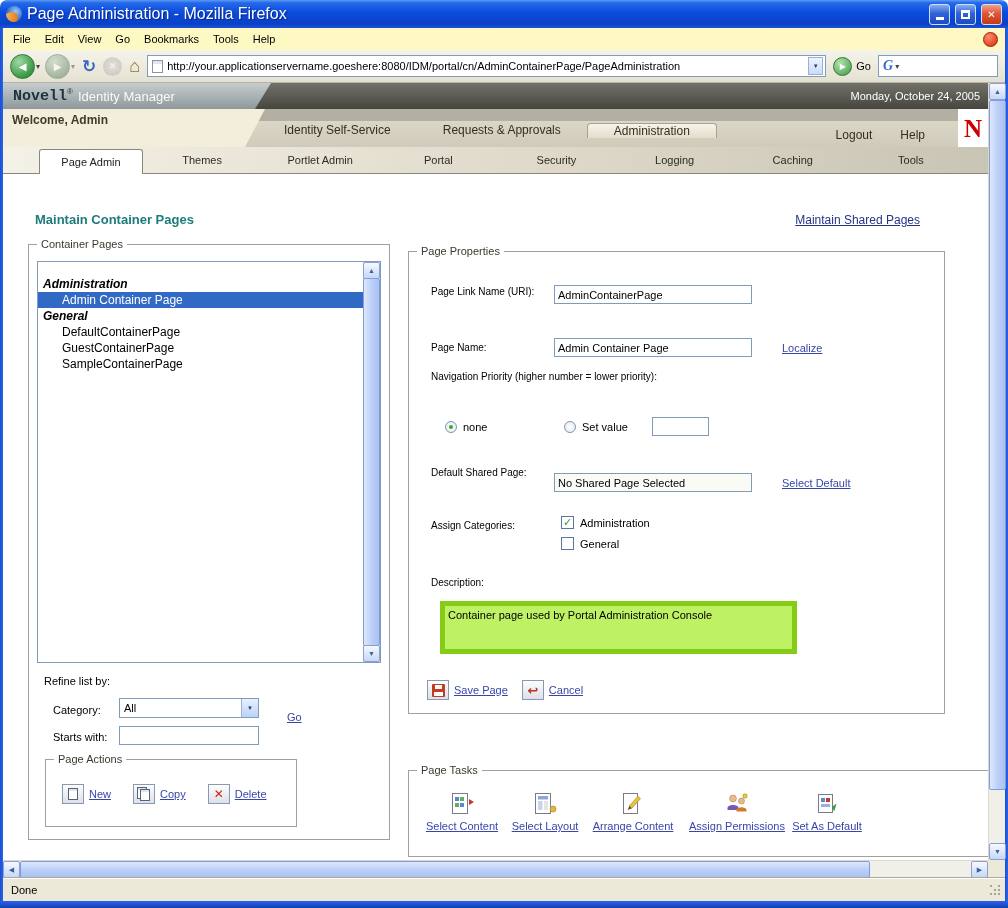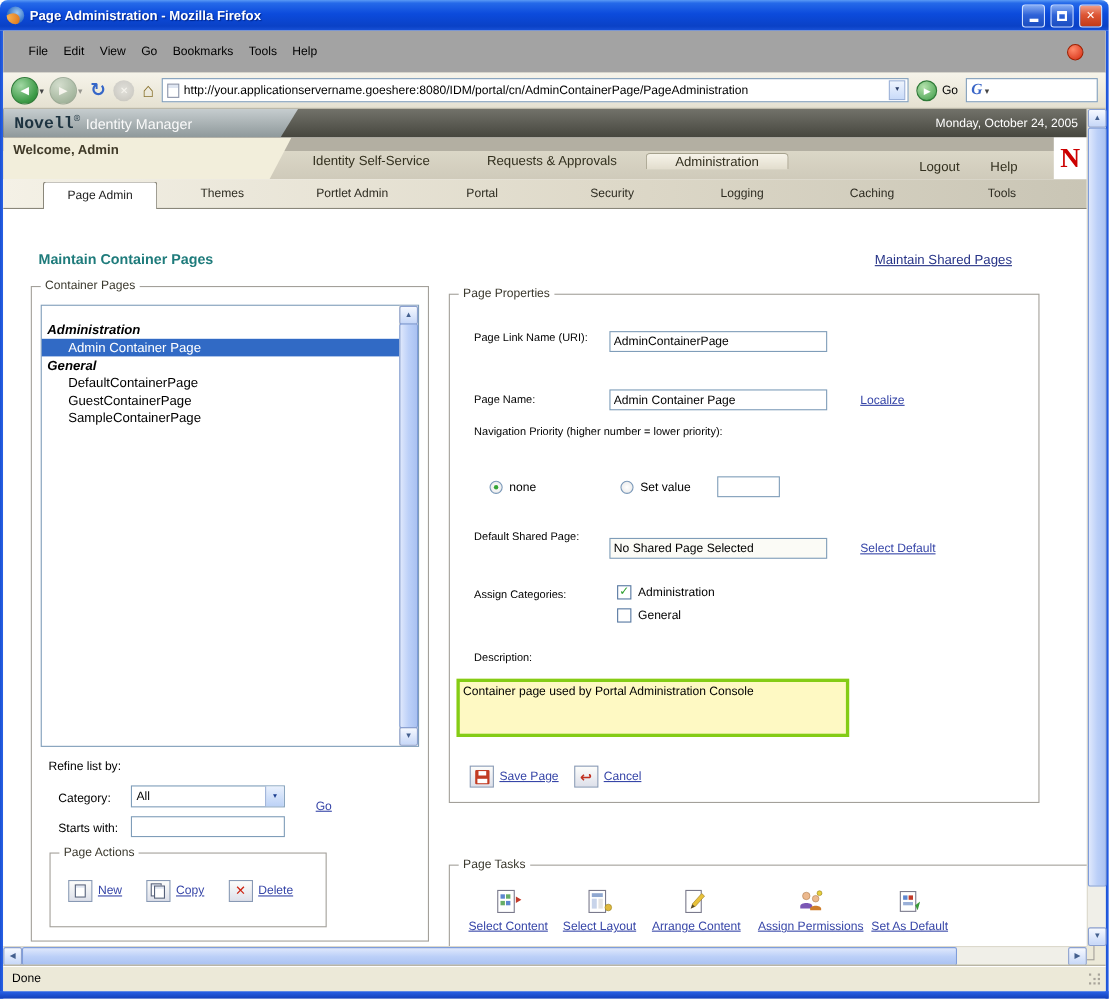--- a/index.html
+++ b/index.html
@@ -5,34 +5,34 @@
 *{box-sizing:border-box;margin:0;padding:0}
 html,body{width:1008px;height:908px;overflow:hidden}
 body{font-family:"Liberation Sans","DejaVu Sans",sans-serif;font-size:11px;color:#000;background:#fff;position:relative;cursor:default}
 .window{position:absolute;inset:0}
 
 .titlebar{position:absolute;top:0;left:0;width:1008px;height:28px;border-radius:7px 7px 0 0;
  background:linear-gradient(180deg,#5a9af5 0%,#2569e9 10%,#0c4bdc 45%,#0a41c6 85%,#1a53d8 100%);
  display:flex;align-items:center;padding:0 6px;gap:5px}
 .ff-icon{width:16px;height:16px;border-radius:50%;background:radial-gradient(circle at 60% 35%,#9cc8f2 0%,#3a78cc 55%,#1d4fa0 100%);position:relative;overflow:hidden;flex:none}
 .ff-icon::after{content:"";position:absolute;left:-3px;top:6px;width:15px;height:13px;border-radius:60% 40% 60% 40%;background:radial-gradient(circle at 30% 30%,#f8b050,#d86a10)}
-.title-text{color:#fff;font-weight:bold;font-size:12px;text-shadow:1px 1px 1px #00258a;flex:1;white-space:nowrap;overflow:hidden}
+.title-text{color:#fff;font-weight:normal;font-size:16px;text-shadow:1px 1px 1px #00258a;flex:1;white-space:nowrap;overflow:hidden}
 .tb-btn{width:21px;height:21px;border-radius:3px;border:1px solid #cfe0ff;display:flex;align-items:center;justify-content:center;color:#fff;font-size:10px;font-weight:bold;flex:none}
 .tb-min,.tb-max{background:linear-gradient(180deg,#86acf3,#2f63d8 45%,#1b4dc0)}
 .tb-close{background:linear-gradient(180deg,#f0a08a,#dd5636 45%,#c23a18)}
 .min-glyph{width:8px;height:3px;background:#fff;margin-top:9px}
 .max-glyph{width:9px;height:9px;border:2px solid #fff;border-top-width:3px}
 .frame{position:absolute;background:linear-gradient(90deg,#1a50d2,#2a63e8)}
 .frame.fl{top:28px;bottom:0;left:0;width:3px}
 .frame.fr{top:28px;bottom:0;right:0;width:3px}
 .frame.fb{left:0;right:0;bottom:0;height:7px;background:linear-gradient(180deg,#2a63e8,#123fb8)}
 
 .app{position:absolute;top:28px;left:3px;right:3px;bottom:7px;display:flex;flex-direction:column;background:#ece9d8}
 
-.menubar{height:38px;display:flex;align-items:center;padding:0 16px;background:#a3a3a3}
+.menubar{height:22px;display:flex;align-items:center;padding:0 3px;background:#fef9c3}
 .menu-item{padding:2px 7px}
 .menu-flex{flex:1}
 .alert-icon{width:15px;height:15px;border-radius:50%;background:radial-gradient(circle at 35% 30%,#ff8a6a,#d42a10);border:1px solid #a02000;margin-right:4px}
 
 .navbar{height:33px;display:flex;align-items:center;gap:5px;padding:0 7px;background:linear-gradient(180deg,#f6f4ea,#e5e1d1);border-bottom:1px solid #b8b4a4}
 .navgroup{display:flex;align-items:center;gap:1px}
 .circle{width:25px;height:25px;border-radius:50%;display:flex;align-items:center;justify-content:center;color:#fff;font-size:10px;background:radial-gradient(circle at 35% 30%,#a2d8a4,#3c9a46 68%,#2a7a34);border:1px solid #2f7a38}
 .caret{font-size:8px;color:#444}
 .dim{opacity:.5;filter:grayscale(.6)}
 .reload-btn{font-size:17px;font-weight:bold;color:#3566c8;padding:0 2px}
@@ -140,21 +140,21 @@
 .prio-in{left:243px;top:165px;width:57px}
 .ds-lbl{left:22px;top:214px;width:96px;line-height:14px}
 .ds-in{left:145px;top:221px;width:198px;background:#fbfbf6}
 .sel-def{position:absolute;left:373px;top:225px}
 .ac-lbl{left:22px;top:268px}
 .cb-wrap{position:absolute;display:flex;align-items:center;gap:6px}
 .cb1{left:152px;top:264px}
 .cb2{left:152px;top:285px}
 .cb{width:13px;height:13px;border:1px solid #5577a0;background:#fff;display:inline-flex;align-items:center;justify-content:center;color:#2c9e2c;font-size:11px;font-weight:bold;line-height:1}
 .desc-lbl{left:22px;top:325px}
-.desc-ta{position:absolute;left:6px;top:349px;width:357px;height:53px;border:3px solid #84cc16;background:#fef9c3;font:11px "Liberation Sans","DejaVu Sans",sans-serif;padding:3px;resize:none}
+.desc-ta{position:absolute;left:31px;top:349px;width:357px;height:53px;border:5px solid #84cc16;background:#bef264;font:11px "Liberation Sans","DejaVu Sans",sans-serif;padding:3px;resize:none}
 .save-row{position:absolute;left:18px;top:428px;display:flex;gap:14px;}
 
 .fs-tasks{left:405px;top:596px;width:587px;height:87px}
 .task{position:absolute;top:20px;text-align:center}
 .task-icon{width:26px;height:26px;margin:0 auto 3px}
 .task-label{white-space:nowrap;font-size:11px}
 .t1{left:5px;width:96px}.t2{left:88px;width:96px}.t3{left:172px;width:104px}.t4{left:272px;width:112px}.t5{left:366px;width:104px}
 </style>
 </head>
 <body>

